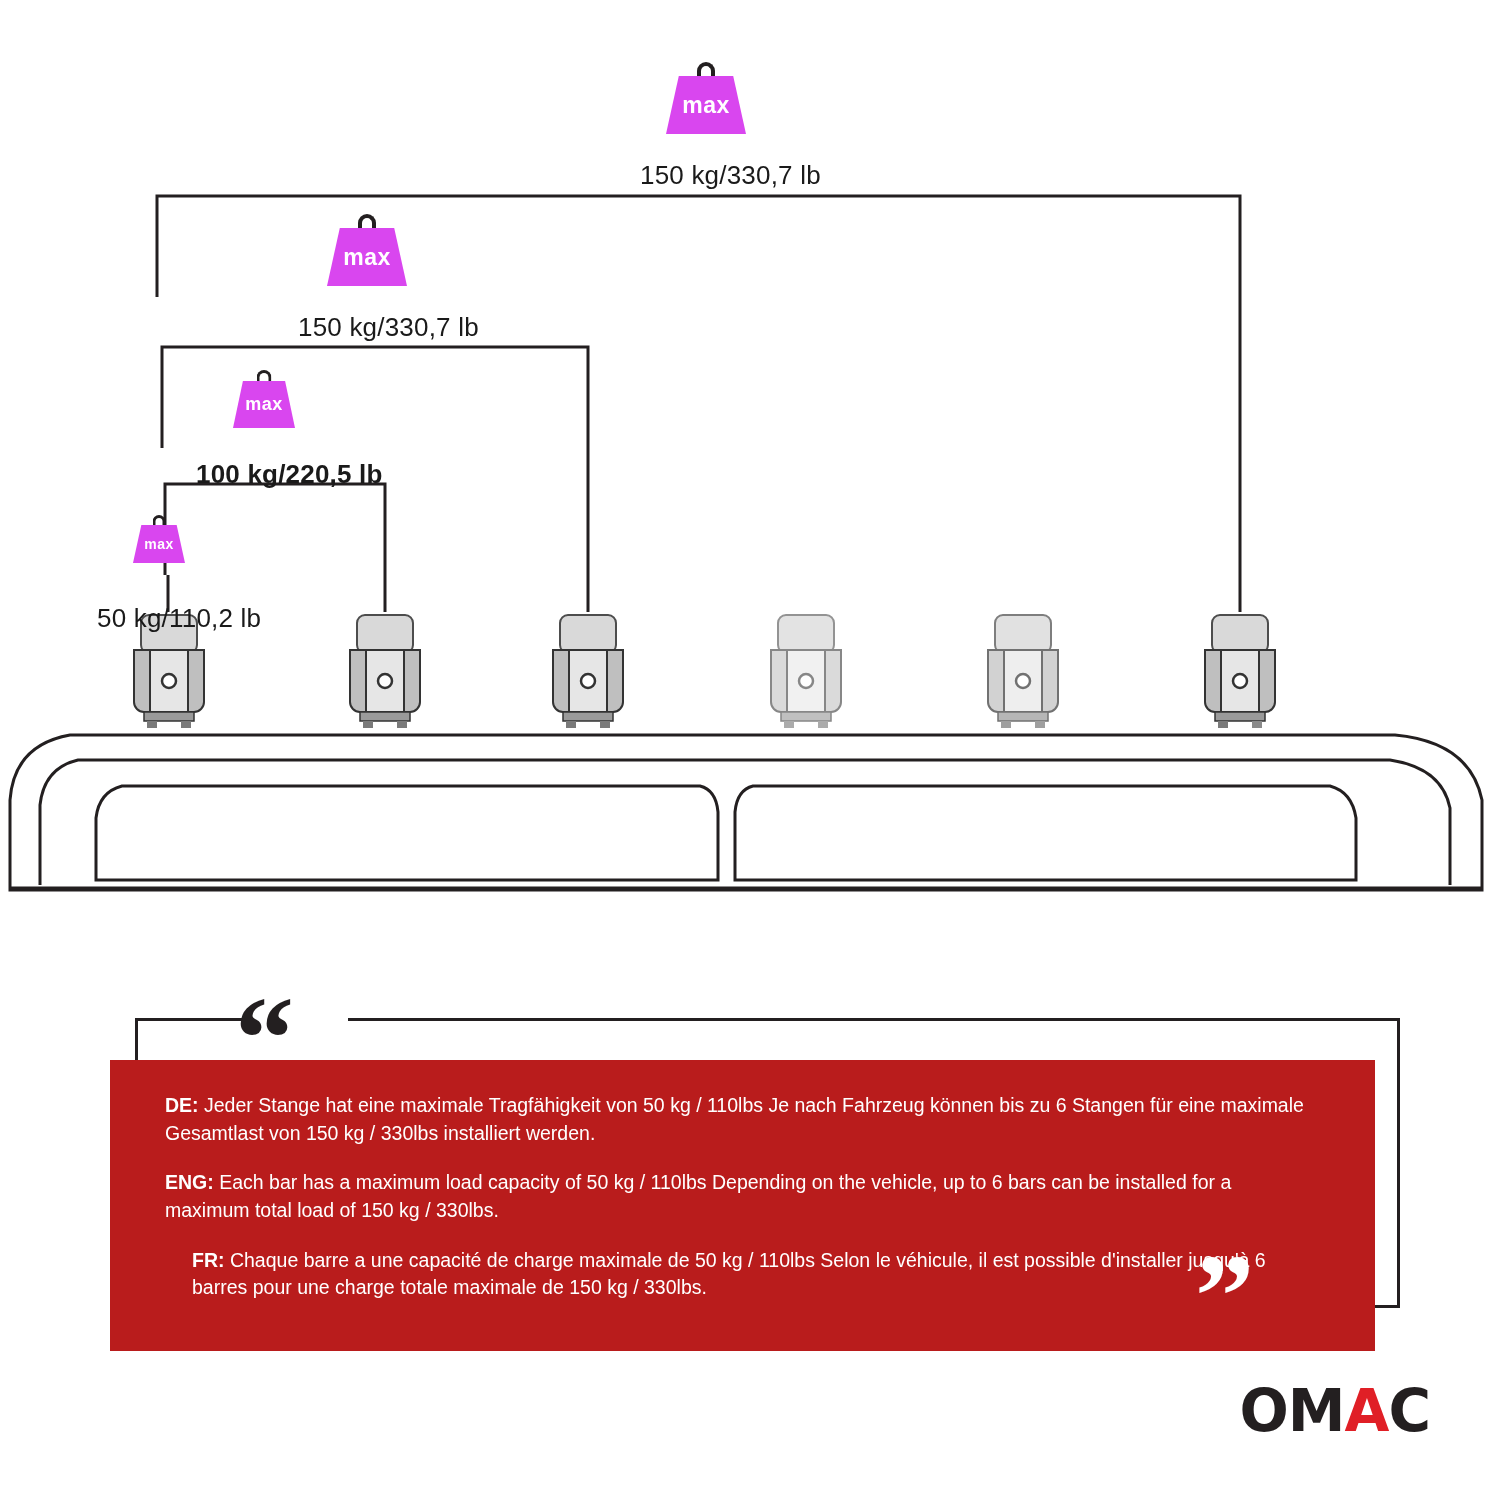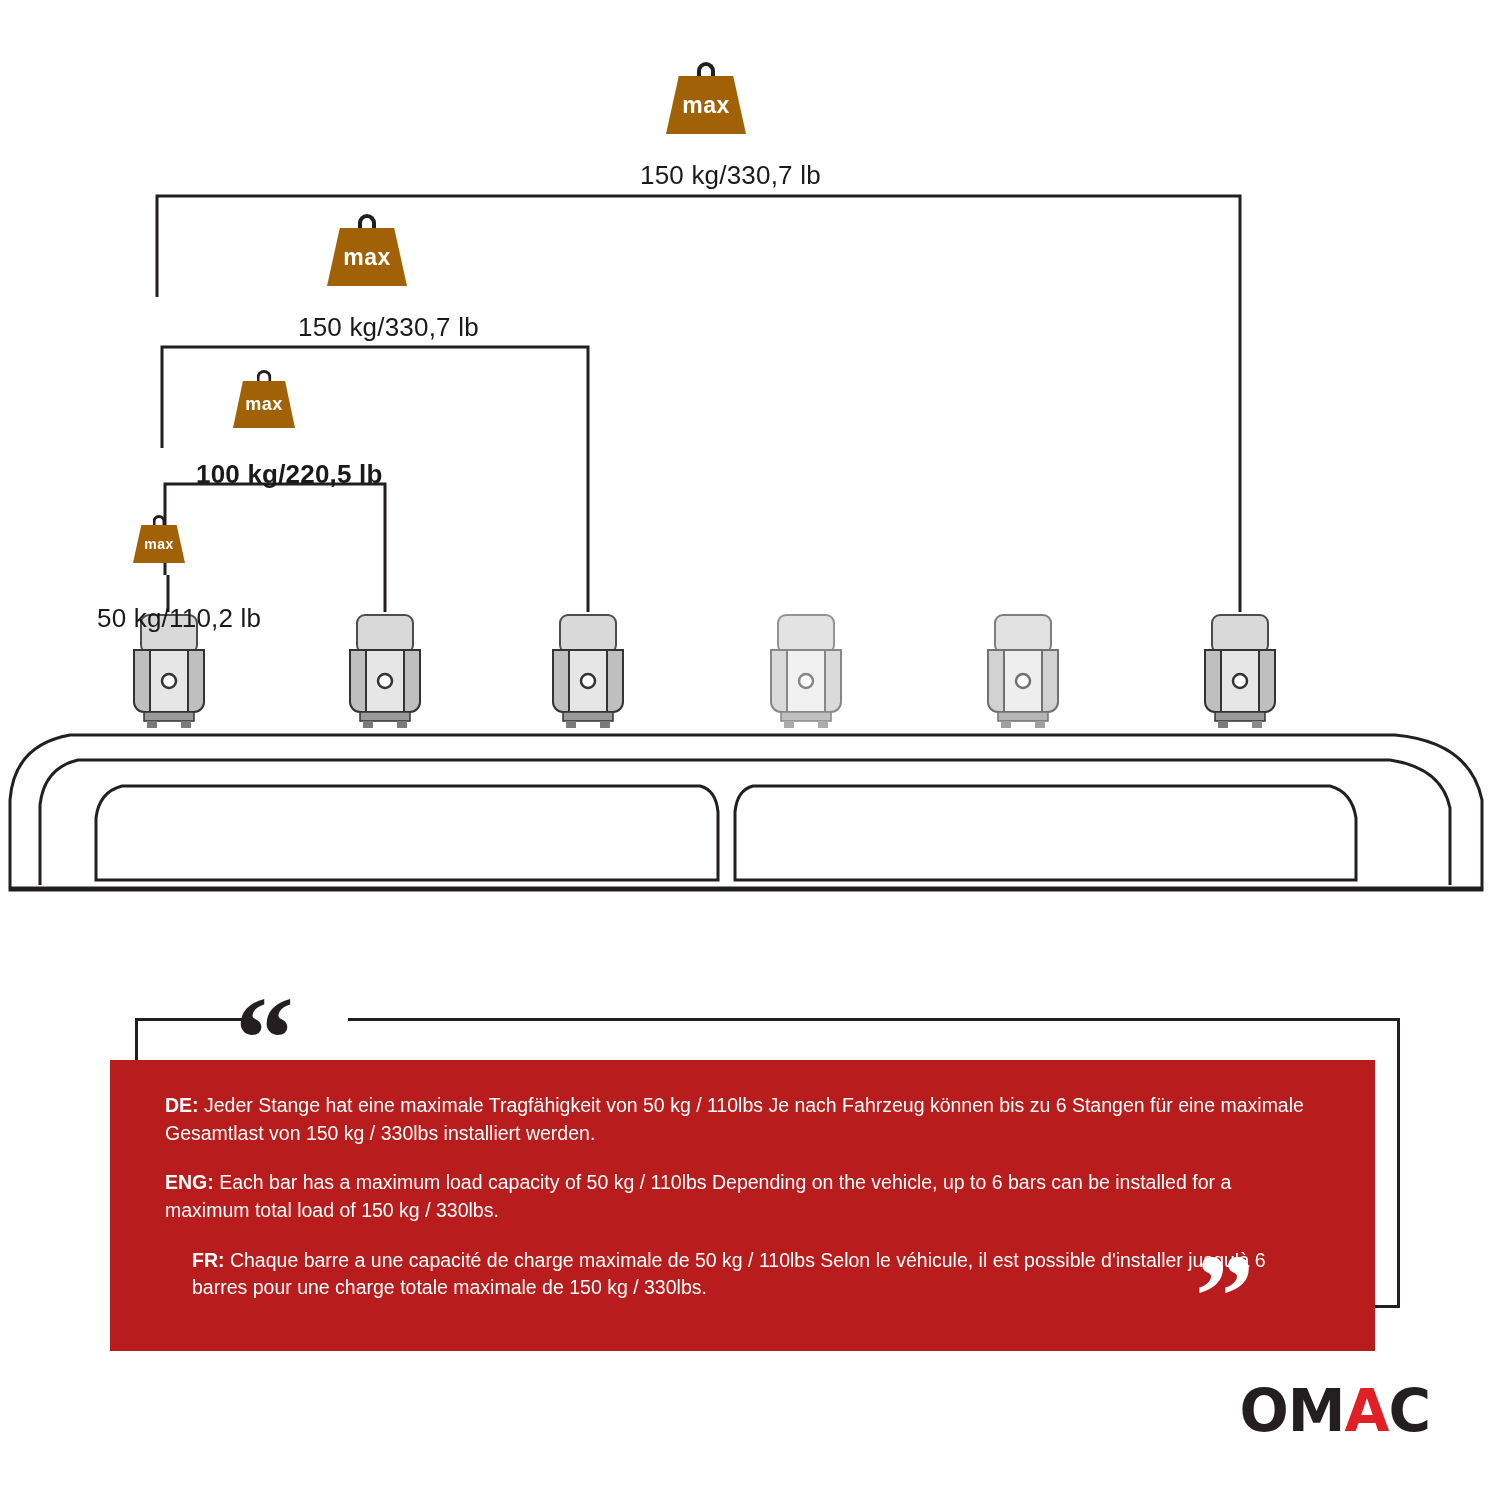--- a/index.html
+++ b/index.html
@@ -43,21 +43,21 @@
   .wlabel.w1 { left: 640px;  top: 160px; }
   .wlabel.w2 { left: 298px;  top: 312px; }
   .wlabel.w3 { left: 196px;  top: 459px; font-weight: bold; }
   .wlabel.w4 { left: 97px;   top: 603px; }
 
   
   .maxicon {
     position: absolute;
   }
   .maxicon .body {
-    background: #a16207;
+    background: #d946ef;
     color: #ffffff;
     display: flex;
     align-items: center;
     justify-content: center;
     font-weight: bold;
     letter-spacing: 0.5px;
   }
   .maxicon .handle {
     position: absolute;
     left: 50%;

